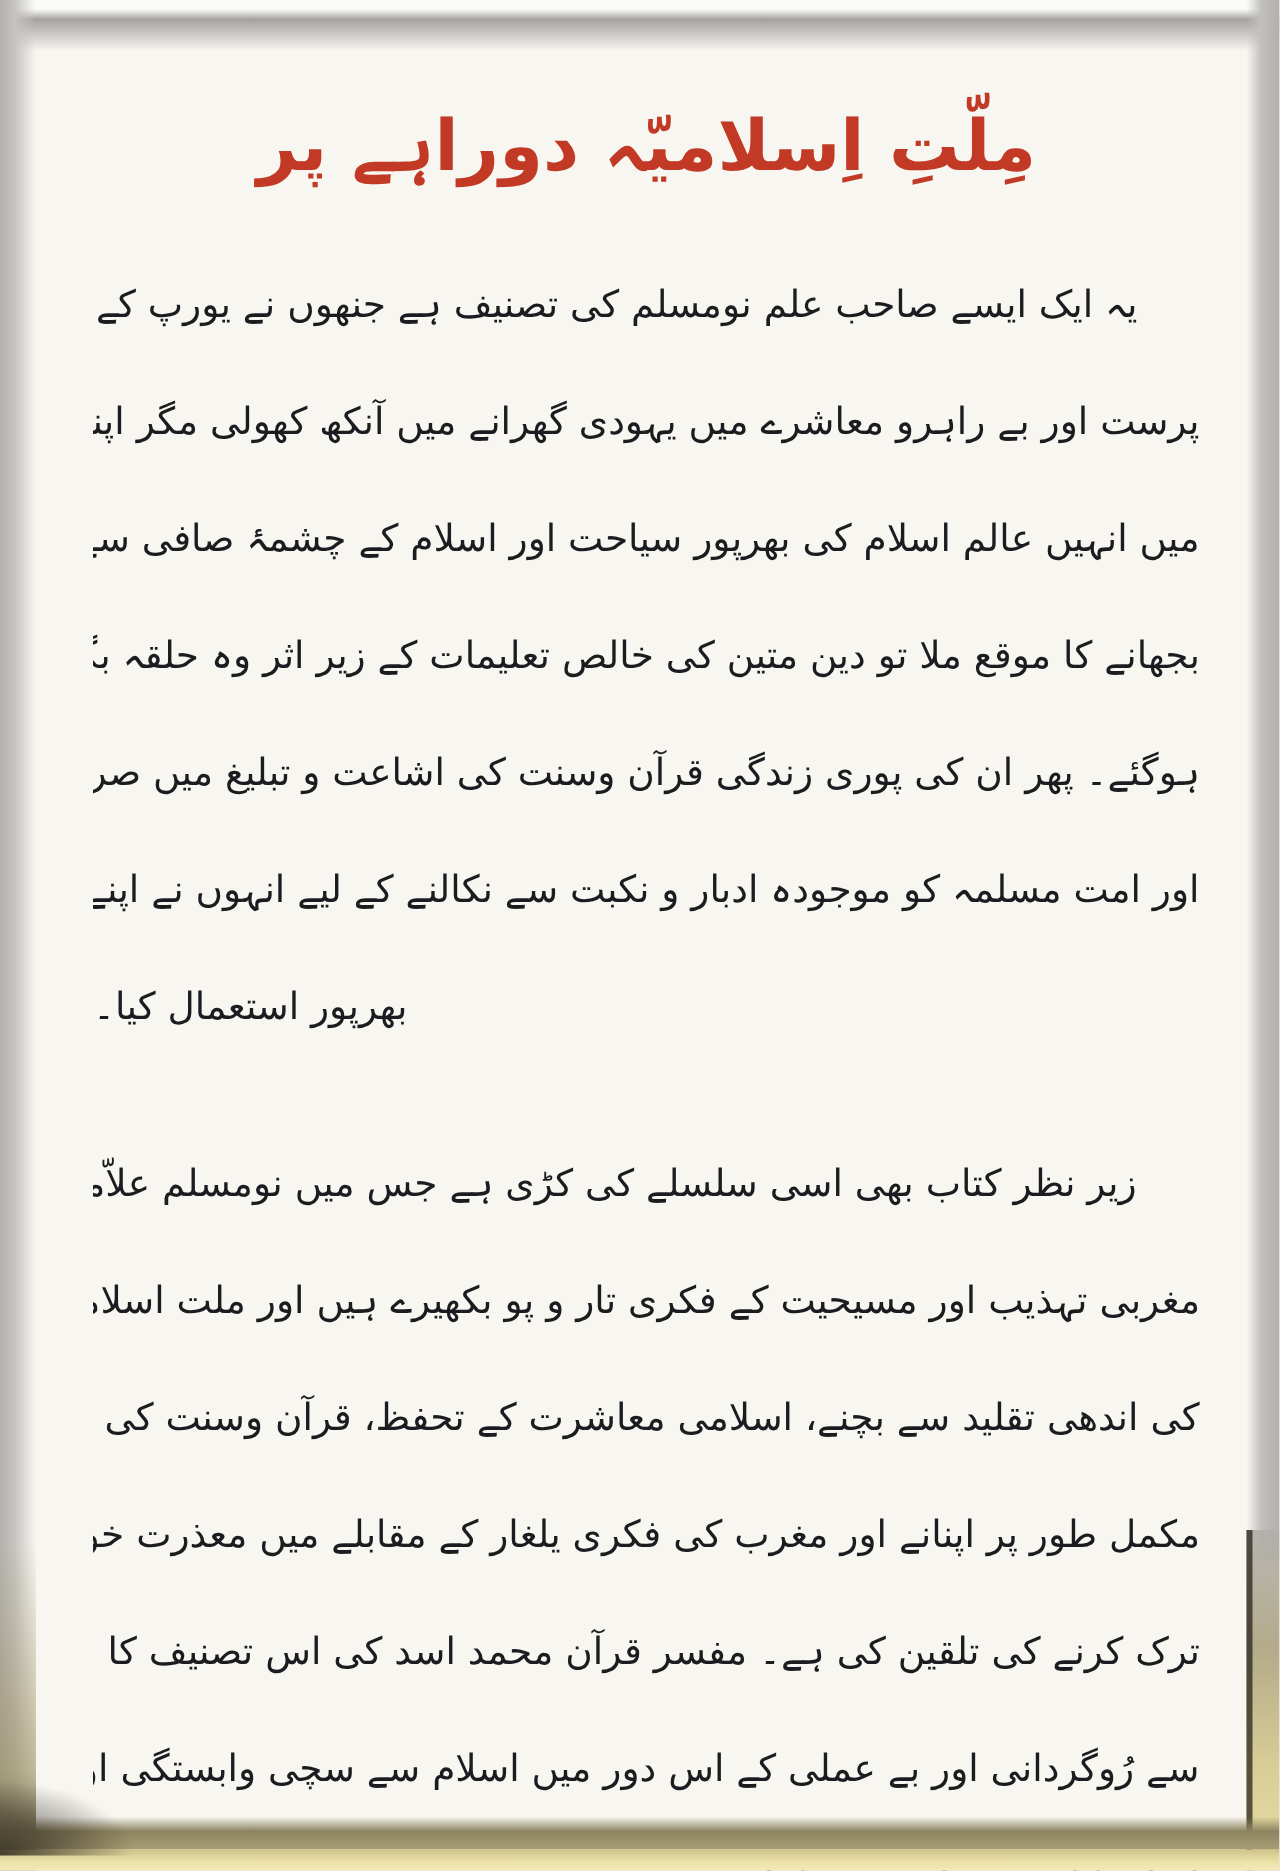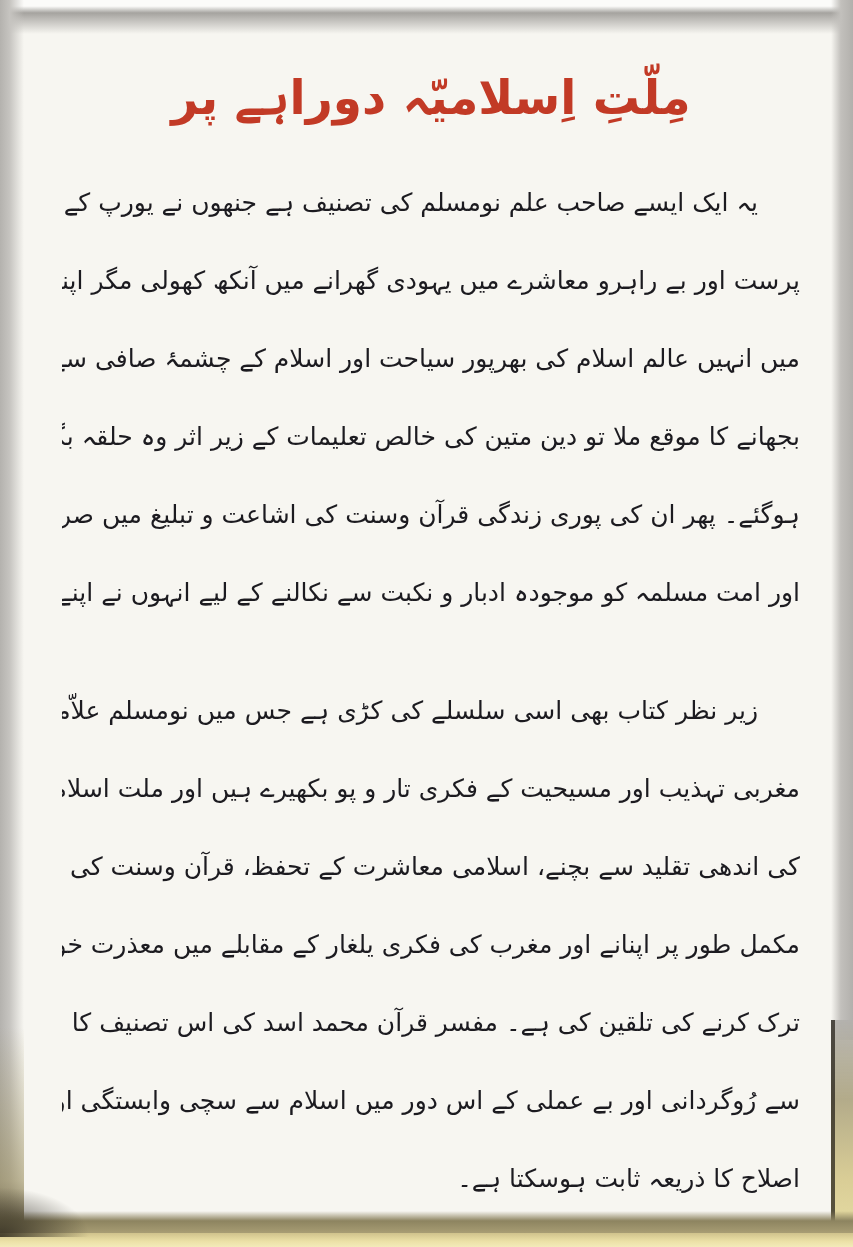--- a/index.html
+++ b/index.html
@@ -100,20 +100,21 @@
 
     <h1 class="title" style="color:#c23a26;">مِلّتِ اِسلامیّہ دوراہے پر</h1>
 
     <div class="para">
       <span class="line indent">یہ ایک ایسے صاحب علم نومسلم کی تصنیف ہے جنھوں نے یورپ کے مادّہ</span>
       <span class="line">پرست اور بے راہرو معاشرے میں یہودی گھرانے میں آنکھ کھولی مگر اپنی جوانی</span>
       <span class="line">میں انہیں عالم اسلام کی بھرپور سیاحت اور اسلام کے چشمۂ صافی سے علمی پیاس</span>
       <span class="line">بجھانے کا موقع ملا تو دین متین کی خالص تعلیمات کے زیر اثر وہ حلقہ بگوش اسلام</span>
       <span class="line">ہوگئے۔ پھر ان کی پوری زندگی قرآن وسنت کی اشاعت و تبلیغ میں صرف ہوئی</span>
       <span class="line">اور امت مسلمہ کو موجودہ ادبار و نکبت سے نکالنے کے لیے انہوں نے اپنے قلم کا</span>
+      <span class="line tail-left">بھرپور استعمال کیا۔</span>
     </div>
 
     <div class="para">
       <span class="line indent">زیر نظر کتاب بھی اسی سلسلے کی کڑی ہے جس میں نومسلم علاّمہ محمد اسد نے</span>
       <span class="line">مغربی تہذیب اور مسیحیت کے فکری تار و پو بکھیرے ہیں اور ملت اسلامیہ کو مغرب</span>
       <span class="line">کی اندھی تقلید سے بچنے، اسلامی معاشرت کے تحفظ، قرآن وسنت کی تعلیمات کو</span>
       <span class="line">مکمل طور پر اپنانے اور مغرب کی فکری یلغار کے مقابلے میں معذرت خواہانہ رویہ</span>
       <span class="line">ترک کرنے کی تلقین کی ہے۔ مفسر قرآن محمد اسد کی اس تصنیف کا مطالعہ اسلام</span>
       <span class="line">سے رُوگردانی اور بے عملی کے اس دور میں اسلام سے سچی وابستگی اور فکری و عملی</span>
       <span class="line tail-right">اصلاح کا ذریعہ ثابت ہوسکتا ہے۔</span>

